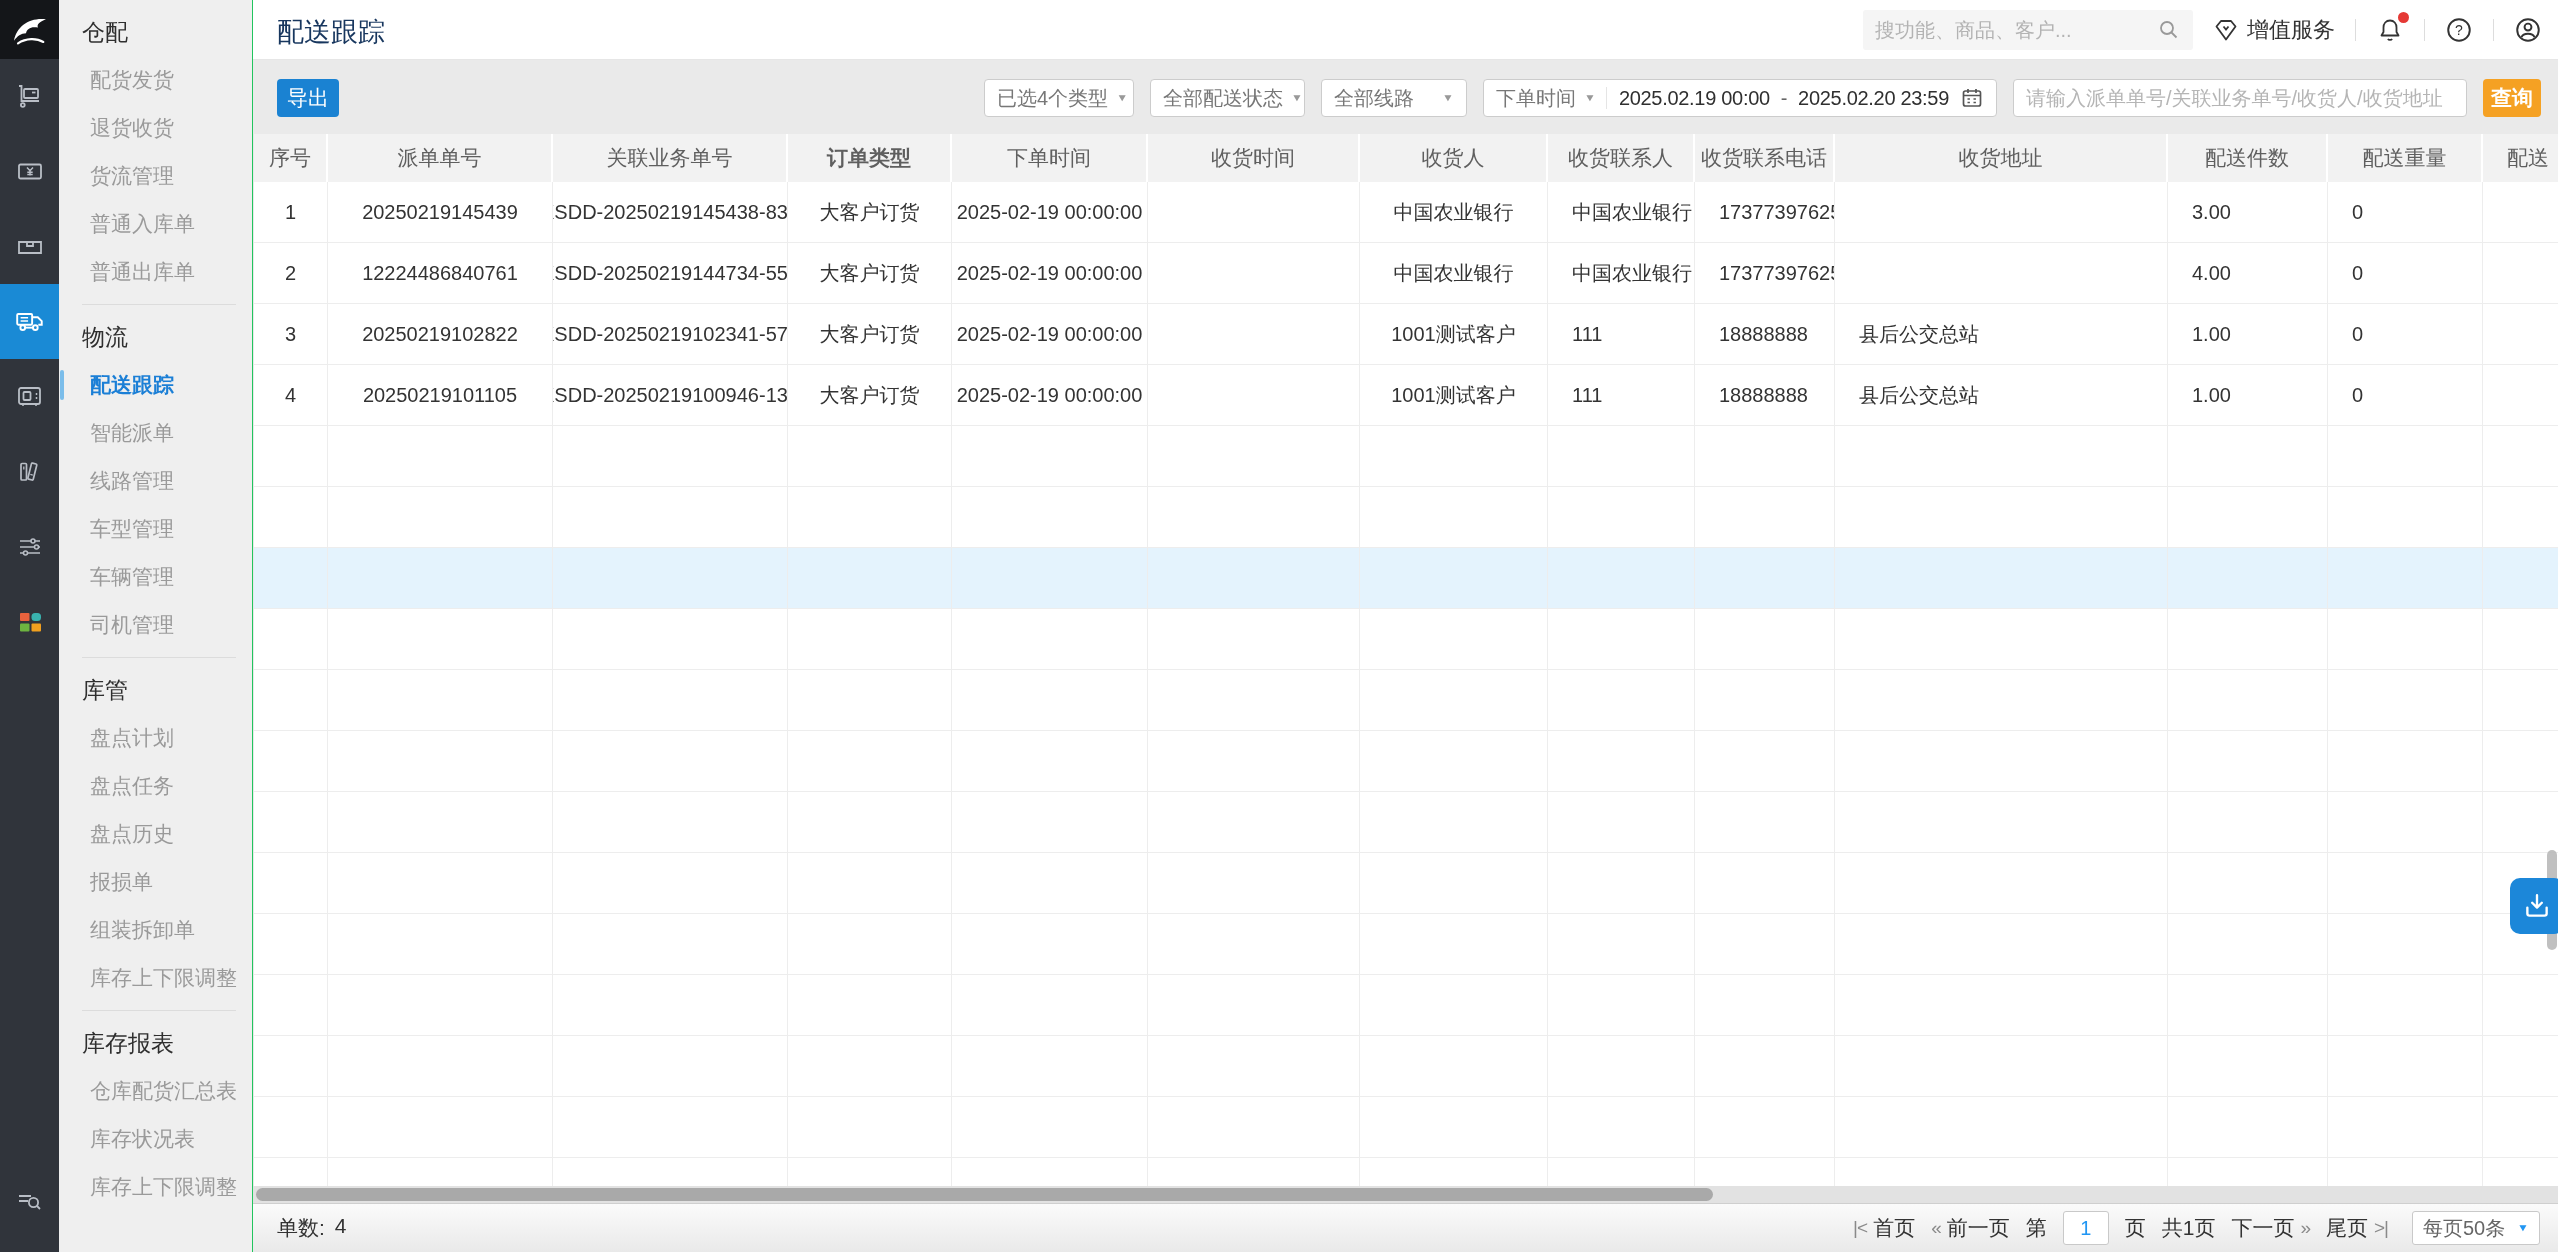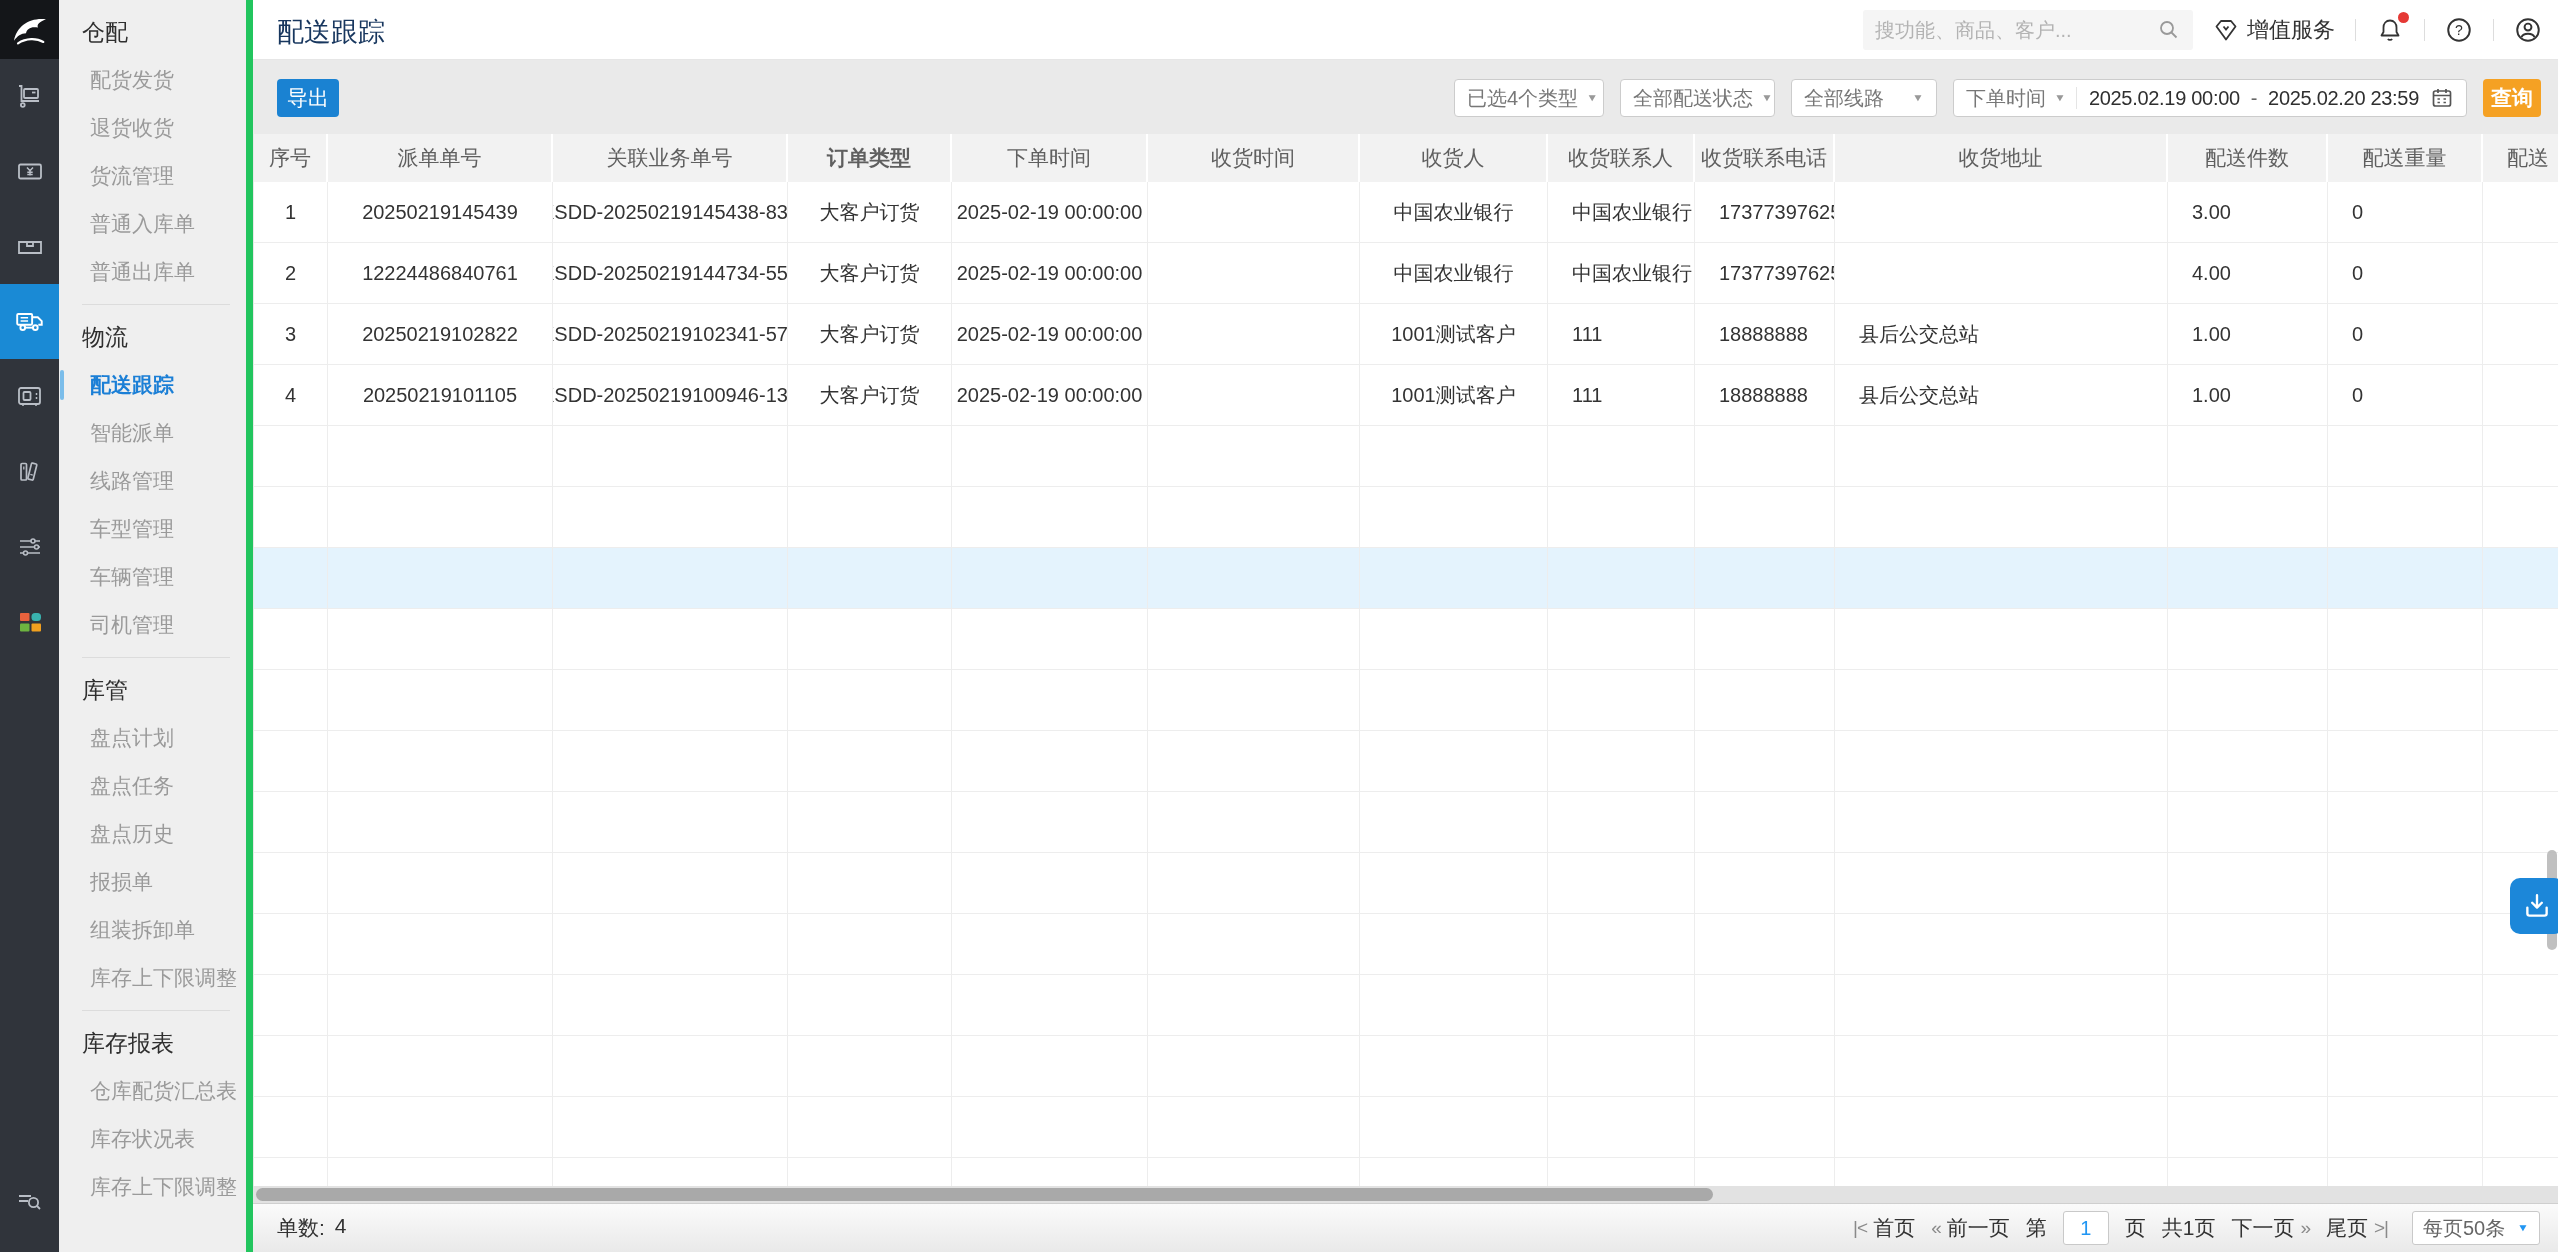--- a/index.html
+++ b/index.html
@@ -11,21 +11,21 @@
   
   #icon-rail { position:absolute; left:0; top:0; width:59px; height:100%; background:var(--railbg);
                display:flex; flex-direction:column; align-items:center; z-index:6; }
   .logo-box { width:59px; height:59px; background:#141619; display:flex; align-items:center; justify-content:center; }
   .rail-slot { width:59px; height:75px; display:flex; align-items:center; justify-content:center; color:#b9bec6; cursor:pointer; }
   .rail-slot.active { background:var(--rail-active); color:#fff; }
   .rail-bottom { margin-top:auto; margin-bottom:14px; }
 
   
   #sidebar { position:absolute; left:59px; top:0; width:194px; height:100%; background:#efefef;
-             border-right:7px solid #22c55e; overflow:hidden; padding-top:8px; z-index:5; }
+             border-right:1px solid #22c55e; overflow:hidden; padding-top:8px; z-index:5; }
   .group-header { height:48px; line-height:48px; padding-left:23px; color:#2f2f2f; font-size:23px; }
   .side-item { height:48px; line-height:48px; padding-left:31px; color:#9a9a9a; font-size:21px; position:relative; cursor:pointer; white-space:nowrap; }
   .side-item.active { color:#1b7fd6; font-weight:bold; }
   .side-item.active::before { content:""; position:absolute; left:1px; top:9px; width:4px; height:30px; background:#7bbdea; border-radius:2px; }
   .group-divider { height:1px; background:#dcdcdc; margin:8px 16px 8px 23px; }
 
   
   #main { position:absolute; left:253px; top:0; right:0; bottom:0; }
 
   #topbar { position:absolute; top:0; left:0; right:0; height:60px; background:#fff; border-bottom:1px solid #e6e6e6; }
@@ -272,20 +272,21 @@
           <span>2025.02.19 00:00</span>
           <span style="color:#666">-</span>
           <span>2025.02.20 23:59</span>
           <svg width="24" height="24" viewBox="0 0 24 24" fill="none" stroke="#555" stroke-width="1.7">
             <rect x="3.5" y="5" width="17" height="15" rx="2"></rect>
               <path d="M3.5 9.5 h17 M8 3 v4 M16 3 v4"></path>
             <path d="M7.5 13 h2.4 M13.5 13 h2.4 M7.5 16.5 h2.4 M13.5 16.5 h2.4" stroke-width="1.4"></path>
           </svg>
         </span>
       </div>
+      <input class="kw" type="text" placeholder="请输入派单单号/关联业务单号/收货人/收货地址" style="">
       <button class="query-btn">查询</button>
     </div>
   </div>
 
   <div id="table-wrap">
     <div class="t-header">
         <div class="th" style="width: 74px;">序号</div>
         <div class="th" style="width: 225px;">派单单号</div>
         <div class="th" style="width: 235px;">关联业务单号</div>
         <div class="th" style="width: 164px; font-weight: bold;">订单类型</div>

